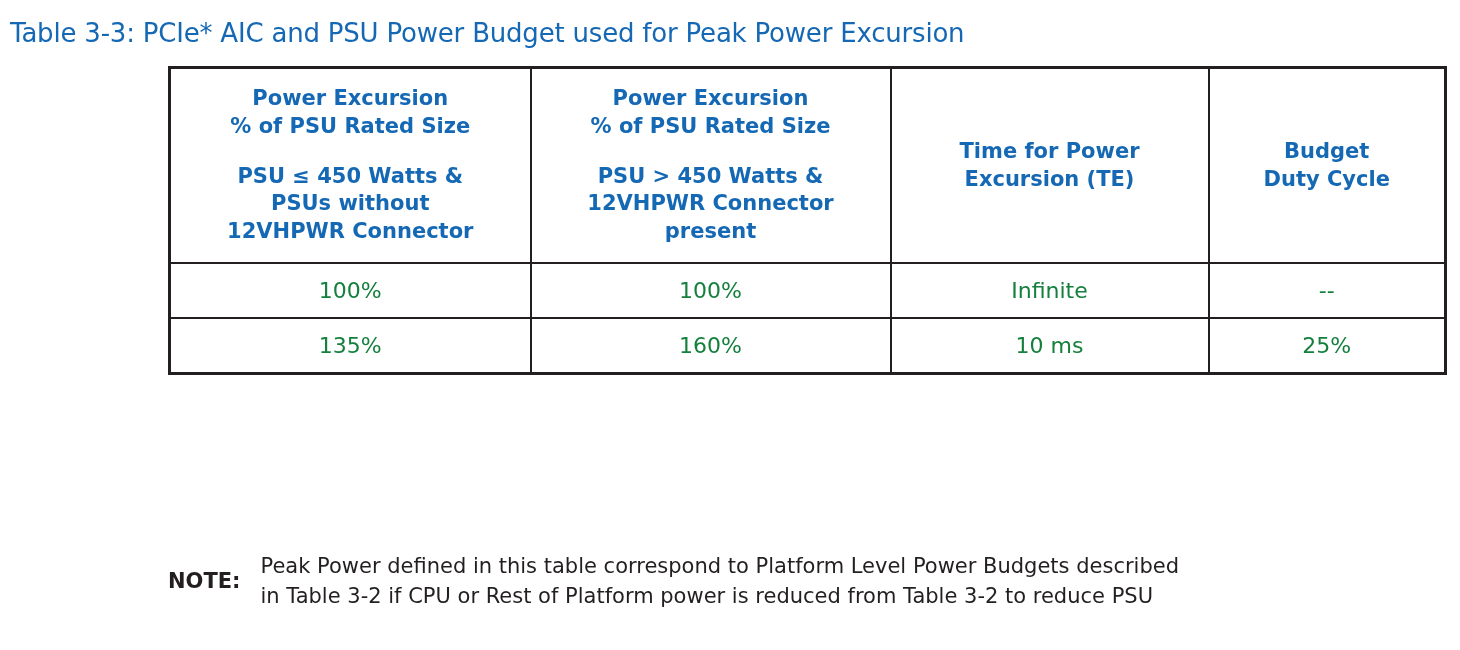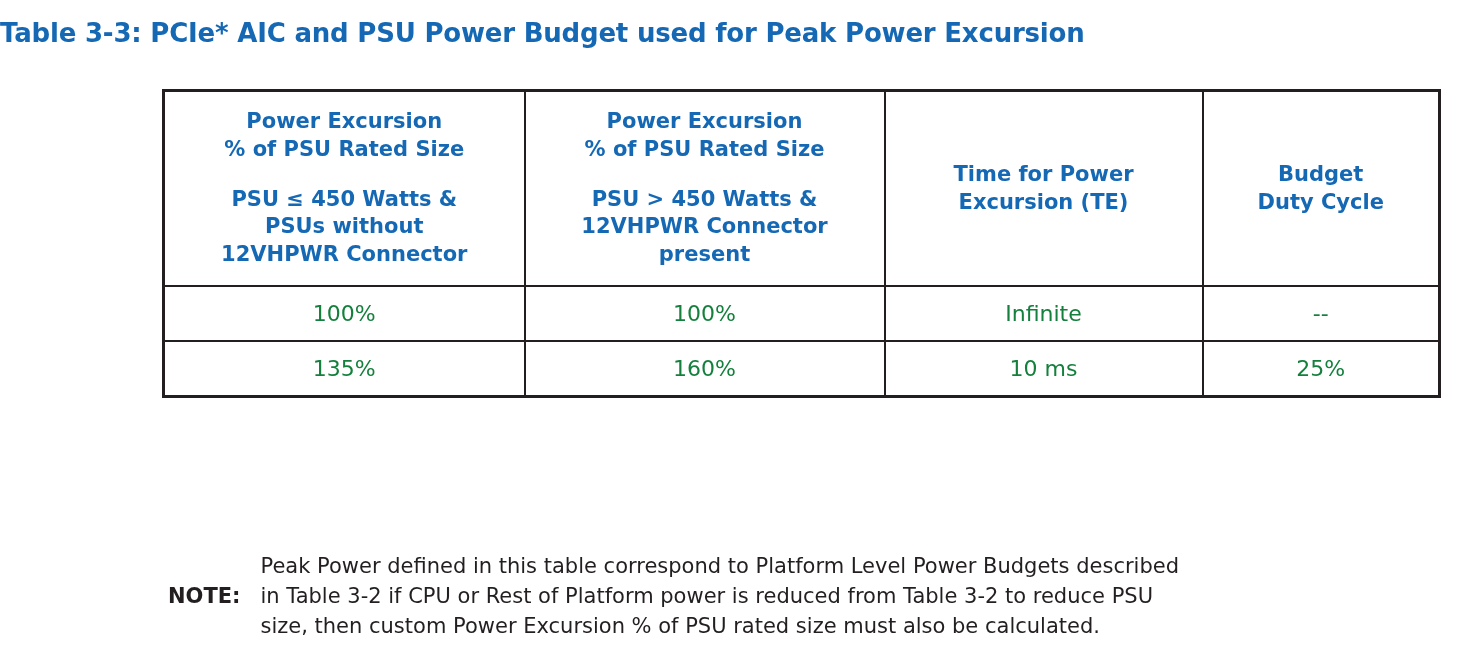--- a/index.html
+++ b/index.html
@@ -11,36 +11,35 @@
     width: 1460px;
     height: 650px;
     font-family: "DejaVu Sans", "Liberation Sans", sans-serif;
     color: #000000;
     overflow: hidden;
   }
 
   
   .caption {
     position: absolute;
-    left: 0;
+    left: 10px;
     top: 18px;
     font-size: 26px;
-    font-weight: bold;
+    font-weight: normal;
     color: #1568b4;
     letter-spacing: -0.2px;
     white-space: nowrap;
   }
 
   
   .table-wrap {
     position: absolute;
-    left: 162px;
+    left: 168px;
     top: 66px;
     width: 1276px;
-    margin-top: 23px;
   }
   table.budget {
     border-collapse: collapse;
     table-layout: fixed;
     width: 100%;
     border: 3px solid #231f20;
   }
   table.budget col.c1 { width: 361px; }
   table.budget col.c2 { width: 360px; }
   table.budget col.c3 { width: 318px; }
@@ -154,15 +153,14 @@
       </tr>
     </tbody>
   </table>
 </div>
 
 <div class="note">
   <div class="note-label">NOTE:</div>
   <div class="note-body">
     <span class="note-line">Peak Power defined in this table correspond to Platform Level Power Budgets described</span>
     <span class="note-line">in Table 3-2 if CPU or Rest of Platform power is reduced from Table 3-2 to reduce PSU</span>
-    <span class="note-line">size, then custom Power Excursion % of PSU rated size must also be calculated.</span>
   </div>
 </div>
 
 </body></html>

